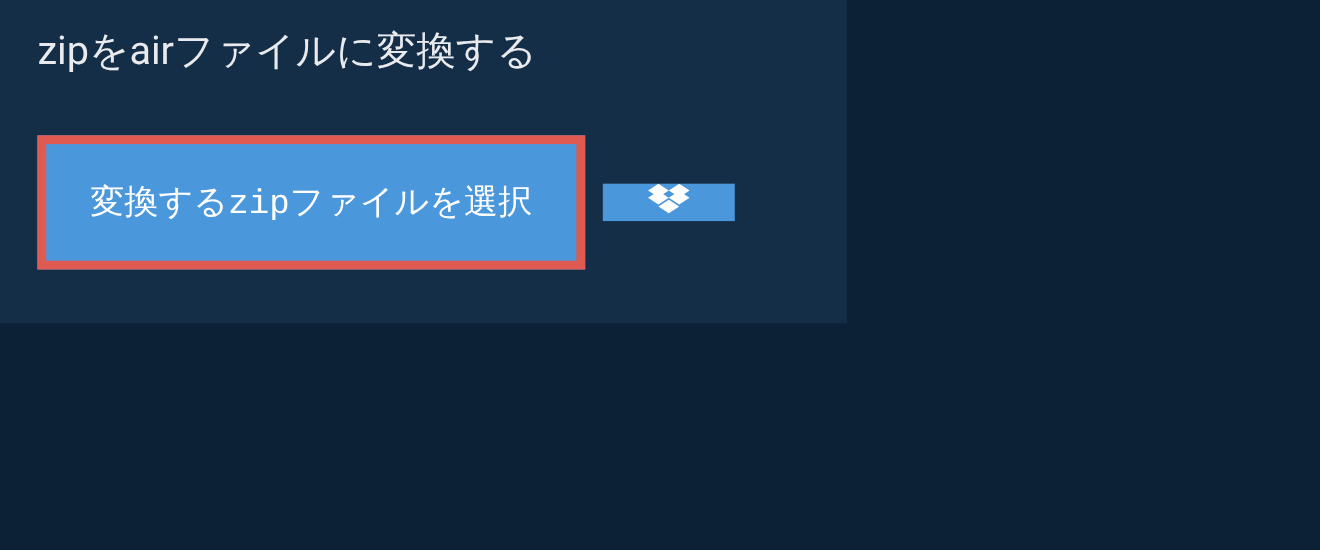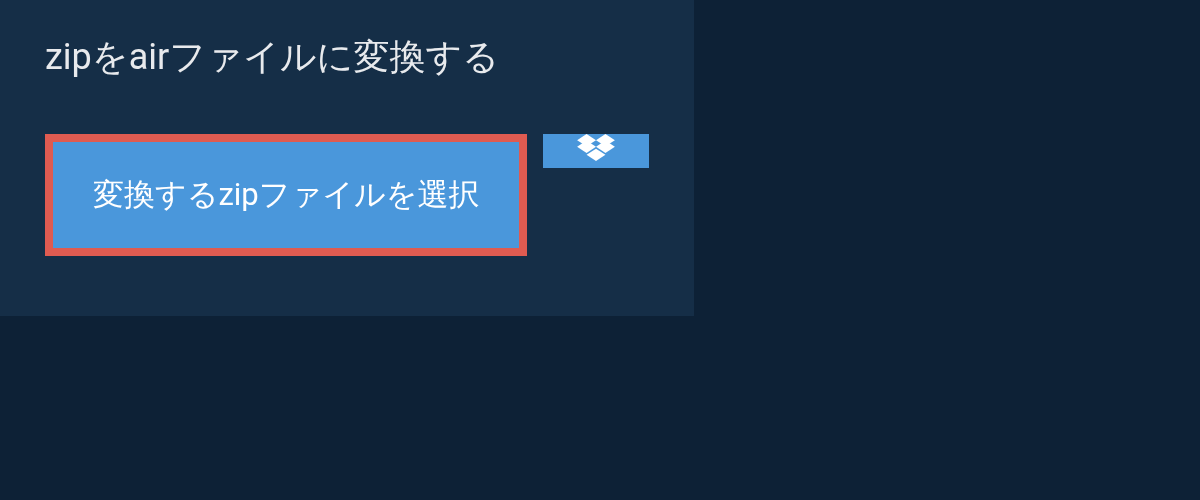--- a/index.html
+++ b/index.html
@@ -9,36 +9,37 @@
     }
     body {
       width: 1200px;
       height: 500px;
       background-color: #0d2136;
       font-family: -apple-system, BlinkMacSystemFont, "Segoe UI", Roboto, sans-serif;
       overflow: hidden;
     }
     .panel {
       background-color: #152e47;
-      padding: 15px;
-      width: 694px;
+      padding: 4px;
+      width: 770px;
     }
     .heading {
       color: #e8eaed;
       font-size: 36px;
       font-weight: 400;
       padding: 18px 30px 22px 30px;
       background-color: #152e47;
       display: inline-block;
     }
     .button-row {
       display: flex;
       gap: 16px;
       padding: 30px 30px 45px 30px;
-      align-items: flex-start;
+      align-items: center;
+      font-family: Liberation Mono, monospace;
     }
     .select-button {
       background-color: #4a97db;
       border: 8px solid #df5b51;
       color: #ffffff;
       font-size: 31px;
       font-weight: 400;
       padding: 32px 40px;
       cursor: pointer;
       text-align: center;

